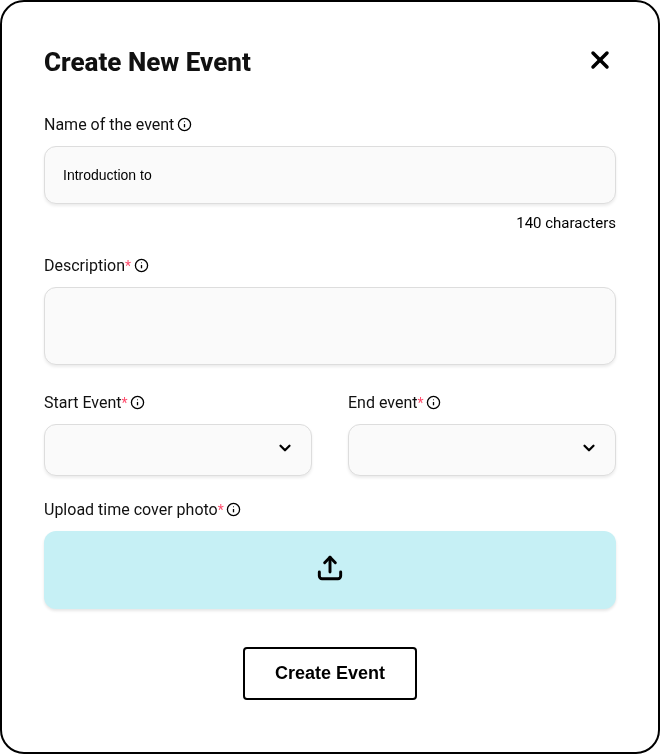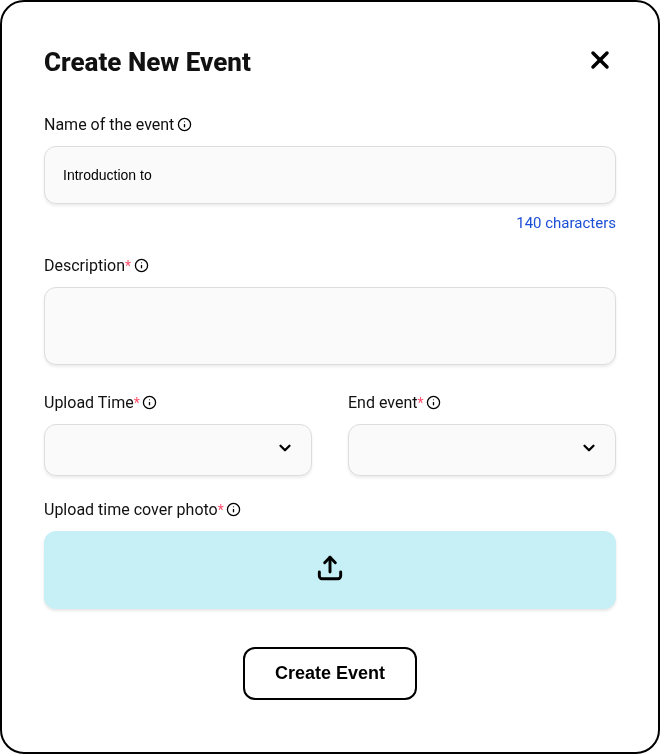--- a/index.html
+++ b/index.html
@@ -82,21 +82,21 @@
       padding: 14px 18px;
       font-size: 14px;
       background: #fafafa;
       box-shadow: 0 2px 3px rgba(0,0,0,0.08);
       outline: none;
       resize: none;
     }
     .char-count {
       text-align: right;
       font-size: 15px;
-      color: #1d4ed8;
+      color: #000000;
       margin-top: 10px;
     }
     .time-row {
       display: flex;
       gap: 36px;
     }
     .time-col {
       flex: 1;
     }
     .select-wrap {
@@ -134,21 +134,21 @@
       box-shadow: 0 2px 3px rgba(0,0,0,0.1);
     }
     .footer {
       display: flex;
       justify-content: center;
       margin-top: 38px;
     }
     .create-btn {
       background: #fff;
       border: 2px solid #000;
-      border-radius: 12px;
+      border-radius: 4px;
       padding: 14px 30px;
       font-size: 18px;
       font-weight: 700;
       cursor: pointer;
     }
   </style>
 </head>
 <body>
 
 <div class="modal">
@@ -190,21 +190,21 @@
           <circle cx="8" cy="5" r="0.6" fill="#000" stroke="none"></circle>
         </svg>
       </span>
     </div>
     <textarea class="textarea-input" style=""></textarea>
   </div>
 
   <div class="time-row field-group">
     <div class="time-col">
       <div class="field-label">
-        <span>Upload Time</span>
+        <span>Start Event</span>
         <span class="required">*</span>
         <span class="info-icon">
           <svg width="15" height="15" viewBox="0 0 16 16" fill="none" stroke="#000" stroke-width="1.4">
             <circle cx="8" cy="8" r="6.5"></circle>
             <line x1="8" y1="7.5" x2="8" y2="11"></line>
             <circle cx="8" cy="5" r="0.6" fill="#000" stroke="none"></circle>
           </svg>
         </span>
       </div>
       <div class="select-wrap">

